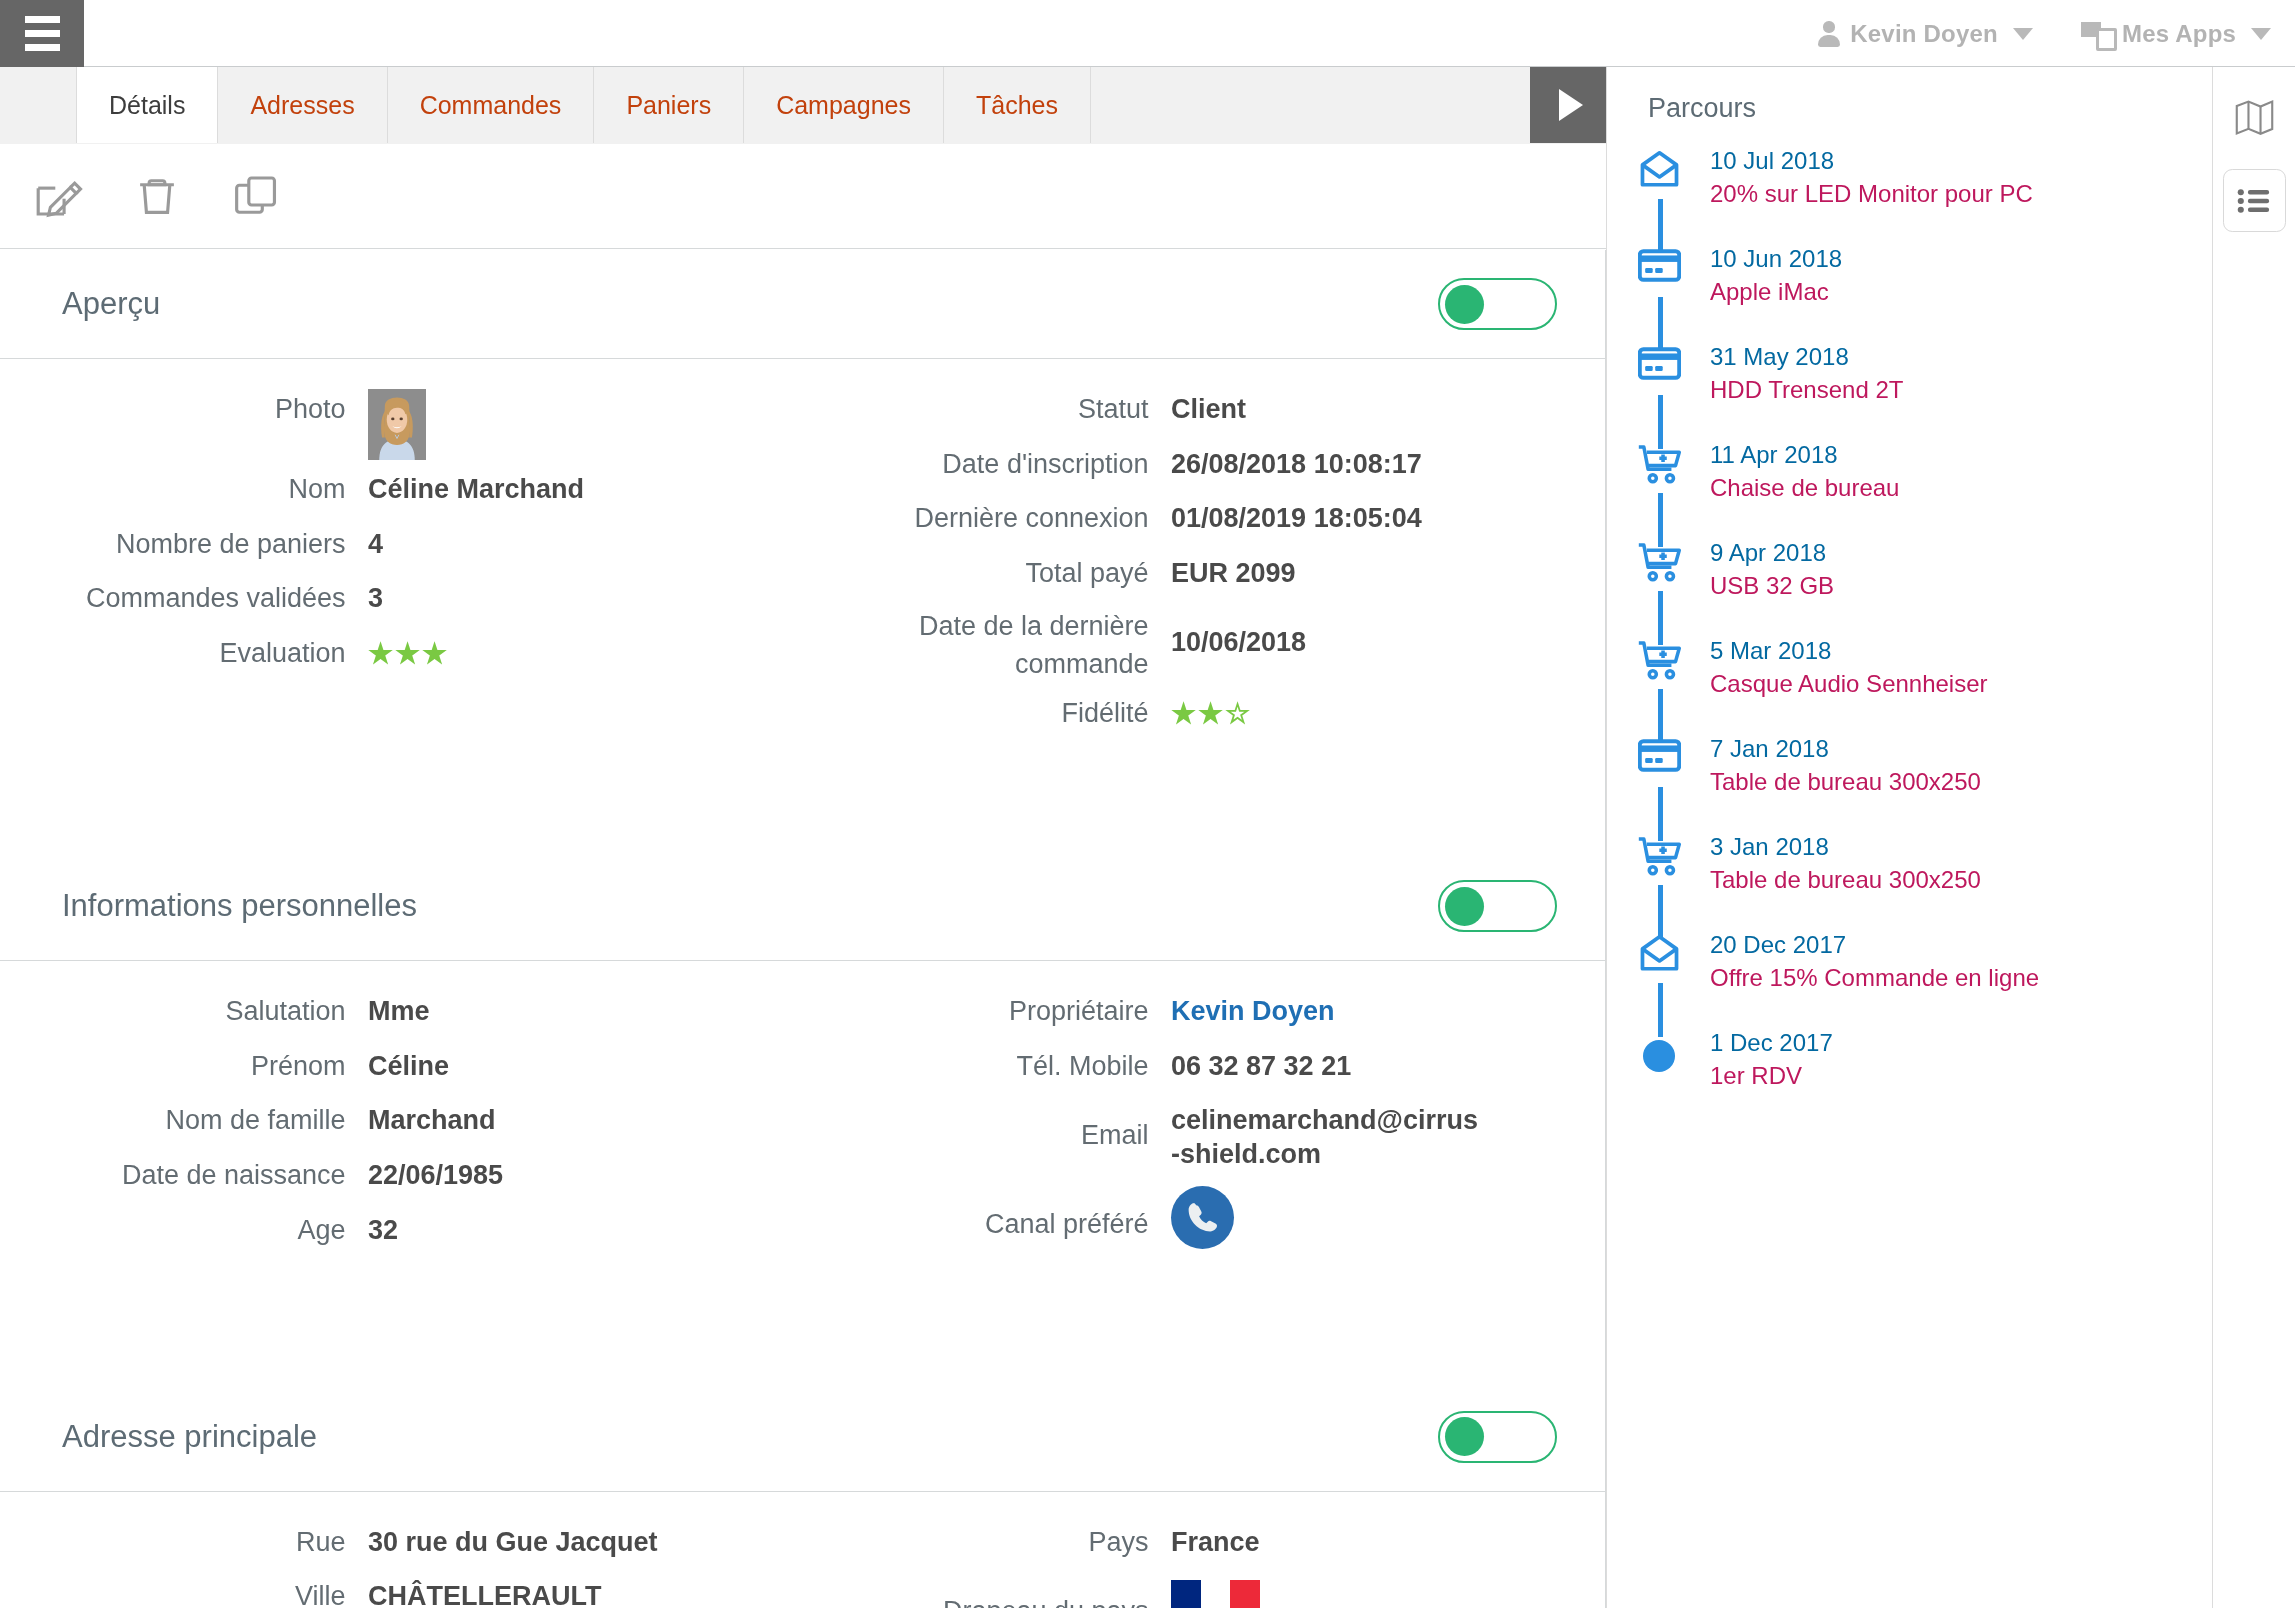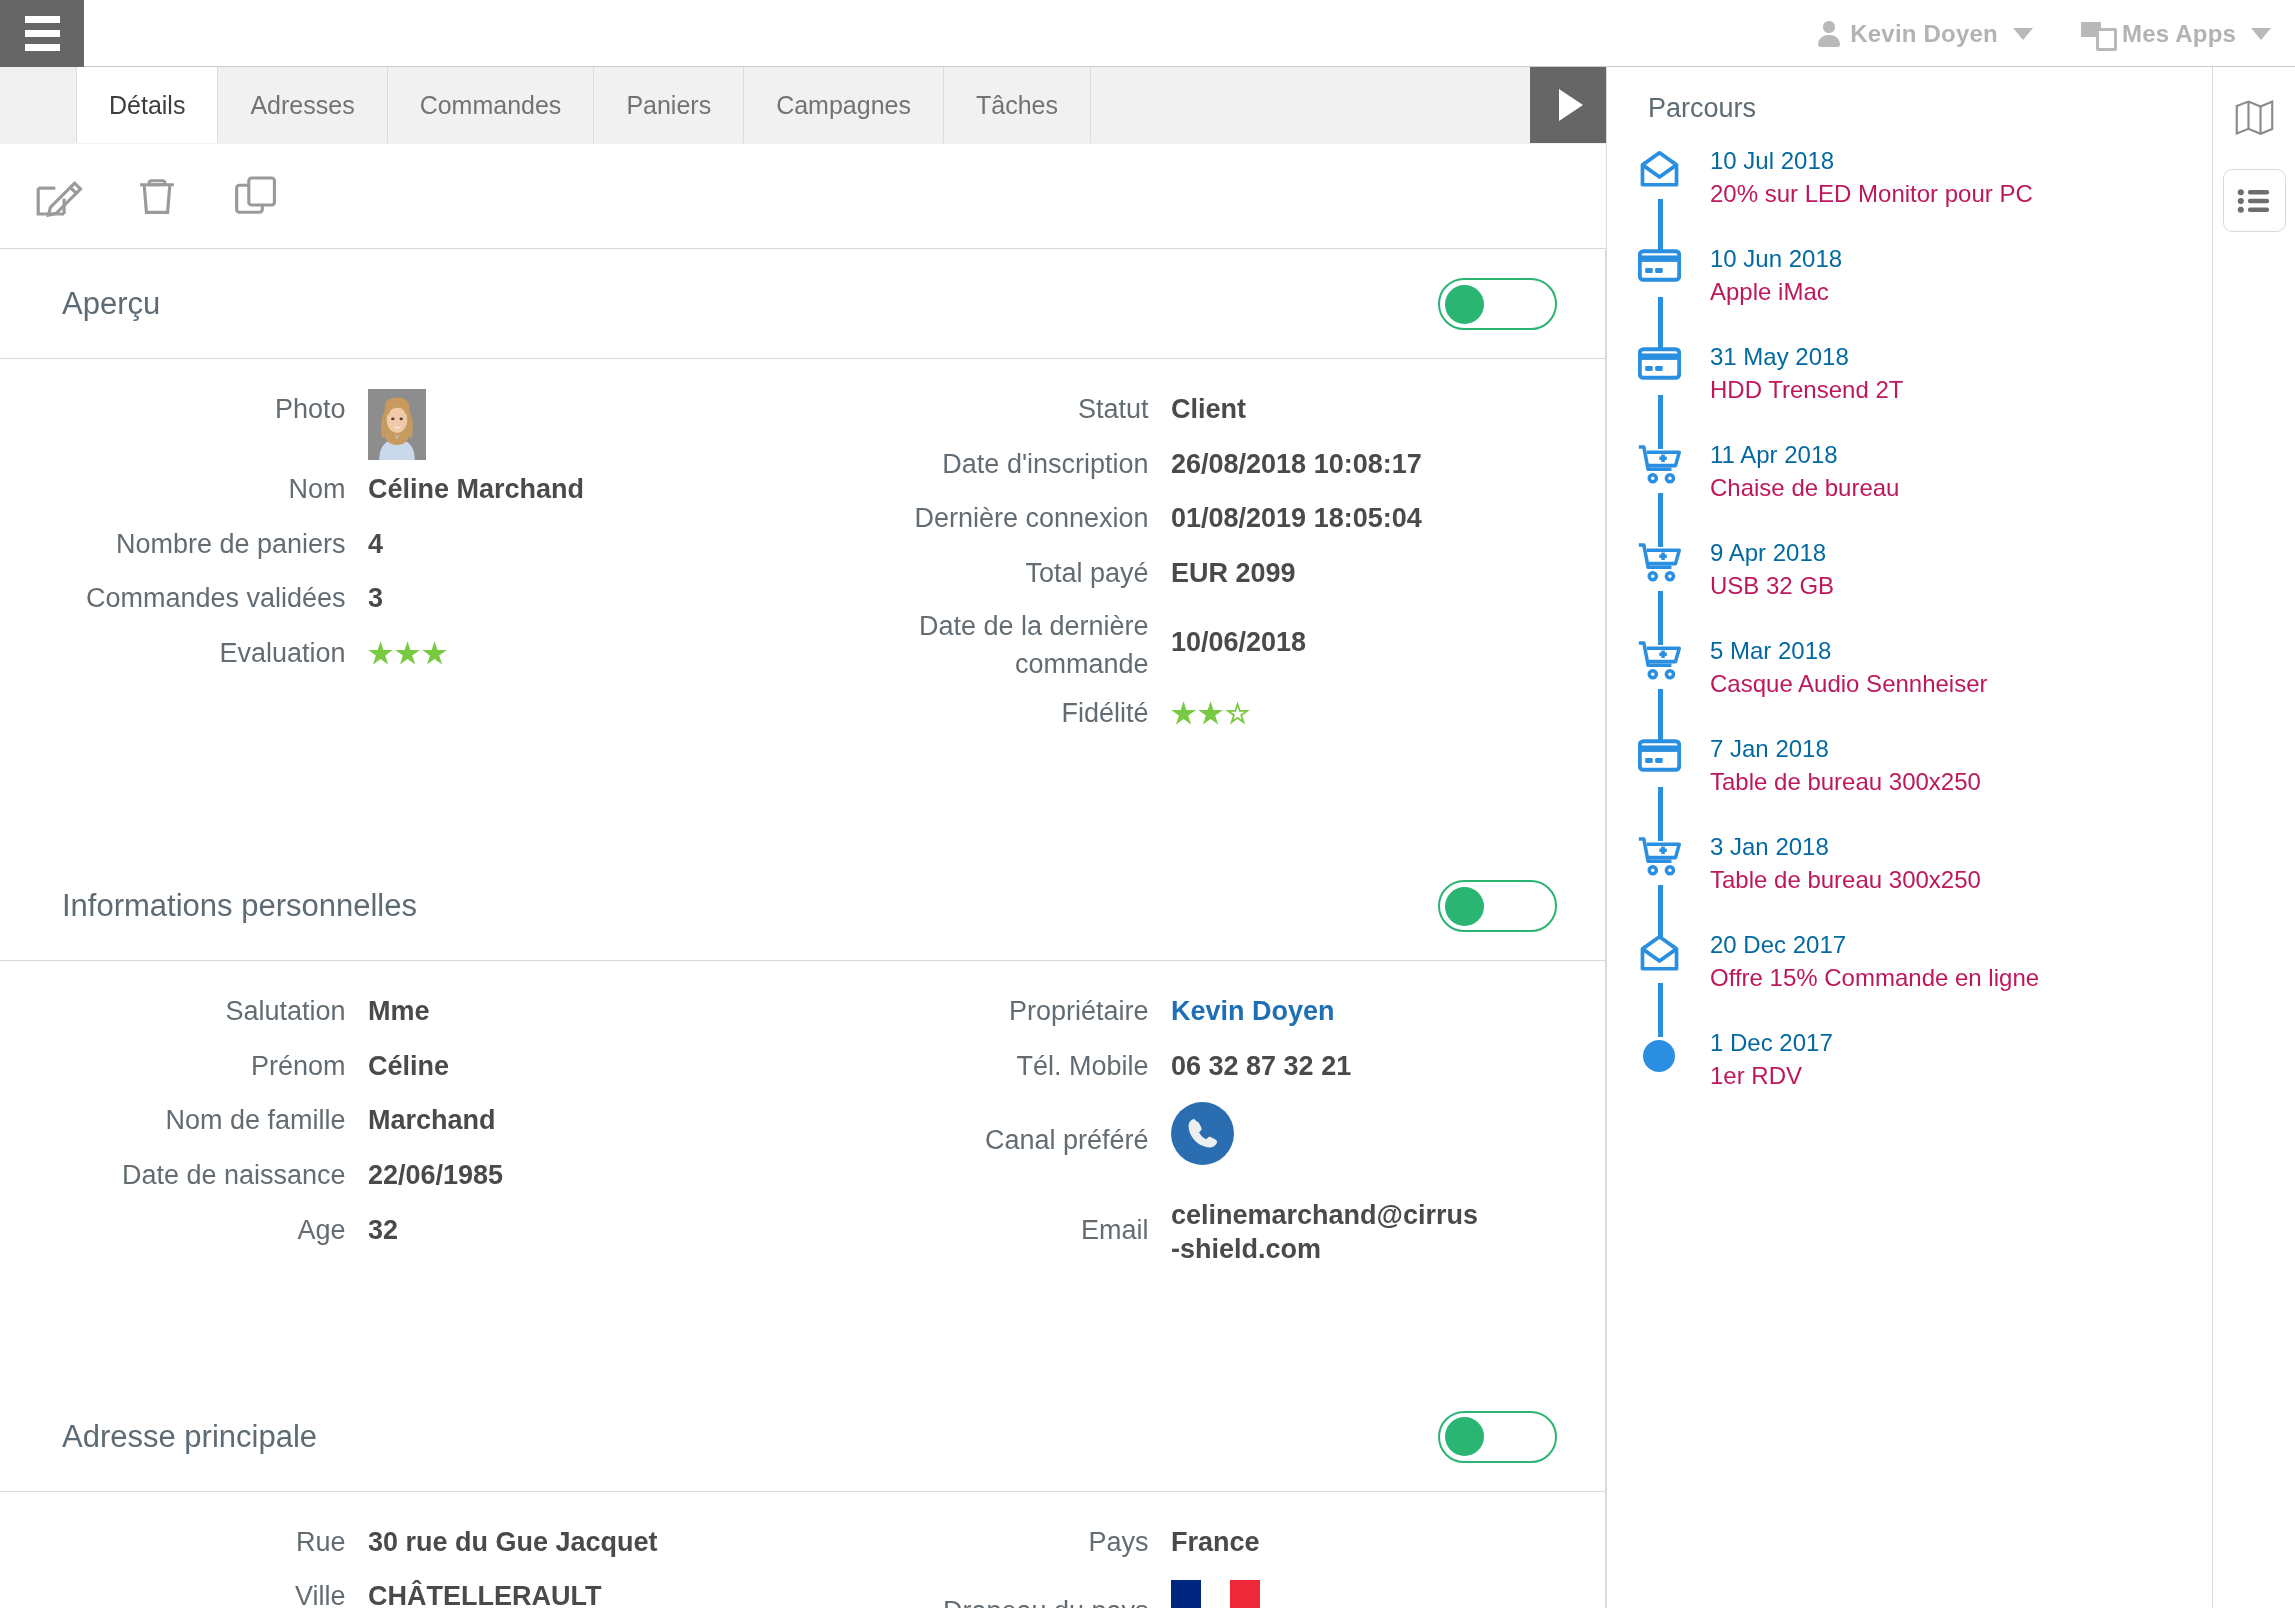--- a/index.html
+++ b/index.html
@@ -57,21 +57,21 @@
 
   
   .tabstrip {
     position: absolute; left: 0; top: 67px; width: 1606px; height: 92px;
     background: #f1f1f1; border-bottom: 0.9px solid #c9ccce;
   }
   .tab-gutter { position:absolute; left:0; top:0; width:76px; height:76px; background:#f1f1f1; }
   .tabs { position: absolute; left: 76px; top: 0; display: flex; height: 76px; }
   .tab {
     display: flex; align-items: center; justify-content: center;
-    font-size: 25px; color: #737373; cursor: pointer;
+    font-size: 25px; color: #c2410c; cursor: pointer;
     padding: 0 32px; height: 76px; background: #f1f1f1;
     border-right: 0.9px solid #dcdcdc;
   }
   .tab.active {
     background: #ffffff; color: #3d3d3d; border-right: 0.9px solid #dcdcdc;
     border-left: 0.9px solid #dcdcdc;
   }
   .tab-next {
     position: absolute; left: 1530px; top: 0; width: 76px; height: 76px;
     background: #666666; display:flex; align-items:center; justify-content:center;
@@ -367,33 +367,33 @@
 
       <div class="col">
         <div class="row">
           <div class="lbl">Propriétaire</div>
           <div class="val link">Kevin Doyen</div>
         </div>
         <div class="row">
           <div class="lbl">Tél. Mobile</div>
           <div class="val">06 32 87 32 21</div>
         </div>
+        <div class="row" style="min-height:78px;">
+          <div class="lbl" style="line-height:78px;width:368px;">Email</div>
+          <div class="val multi" style="max-width:308px;">celinemarchand@cirrus-shield.com</div>
+        </div>
         <div class="row" style="min-height:89px;">
           <div class="lbl" style="line-height:89px;">Canal préféré</div>
           <div class="val">
             <span class="phone-badge">
               <svg width="37" height="37" viewBox="0 0 24 24" fill="#eceff1">
                 <path d="M6.6 2.6 C5 2.6 3 4.6 3 7 c0 7.4 6.6 14 14 14 2.4 0 4.4-2 4.4-3.6 0-.7-.4-1.2-1-1.5l-3.1-1.6c-.7-.3-1.4-.1-1.9.4l-1 1.1c-2-.9-3.7-2.6-4.6-4.6l1.1-1c.5-.5.7-1.2.4-1.9L9.7 5.2 C9.4 4.6 8.9 4.2 8.2 4.2 Z"></path>
               </svg>
             </span>
           </div>
-        </div>
-        <div class="row" style="min-height:78px;">
-          <div class="lbl" style="line-height:78px;width:368px;">Email</div>
-          <div class="val multi" style="max-width:308px;">celinemarchand@cirrus-shield.com</div>
         </div>
       </div>
     </div>
 
     <div class="sec-head" style="margin-top:108px;">
       <div class="sec-title">Adresse principale</div>
       <div class="toggle">
         <div class="knob"></div>
       </div>
     </div>

